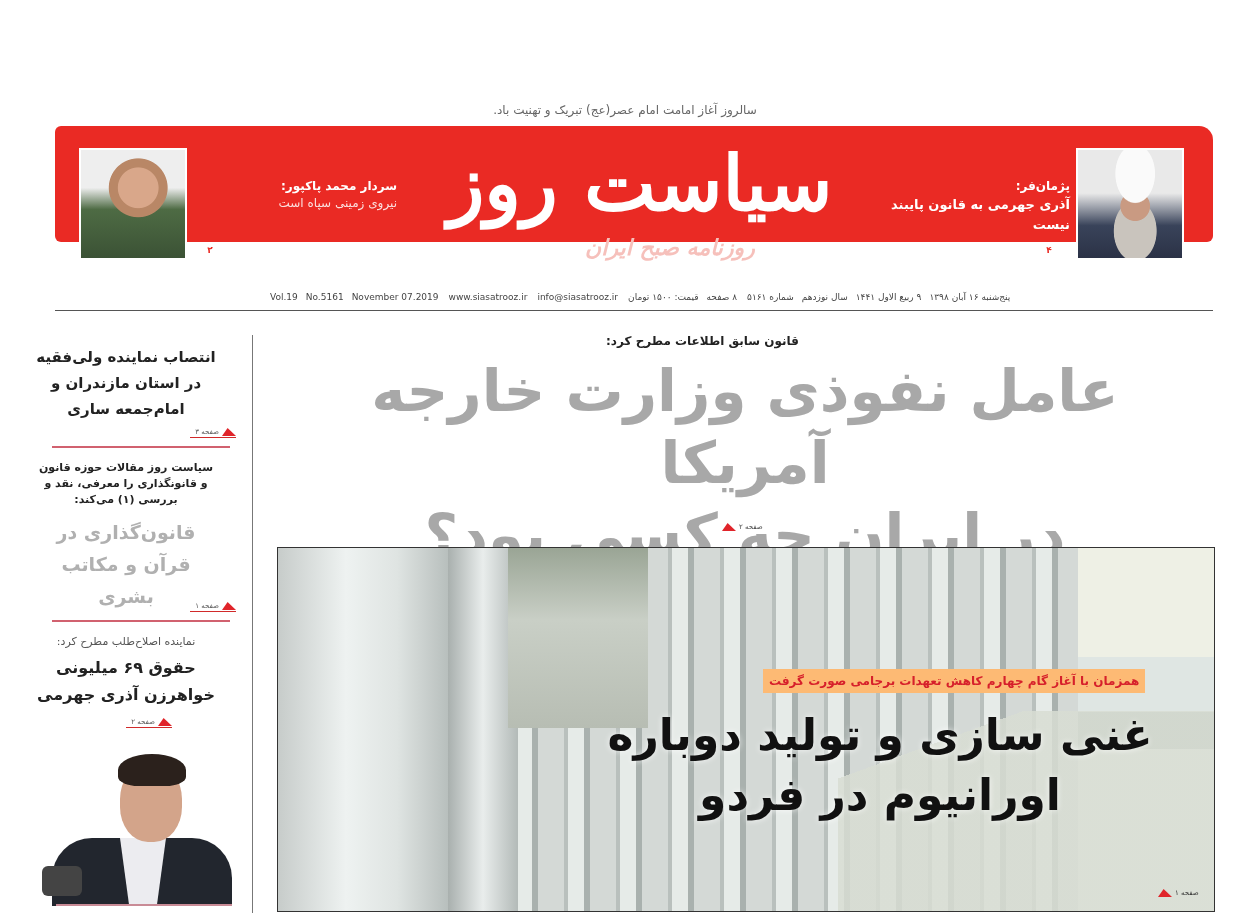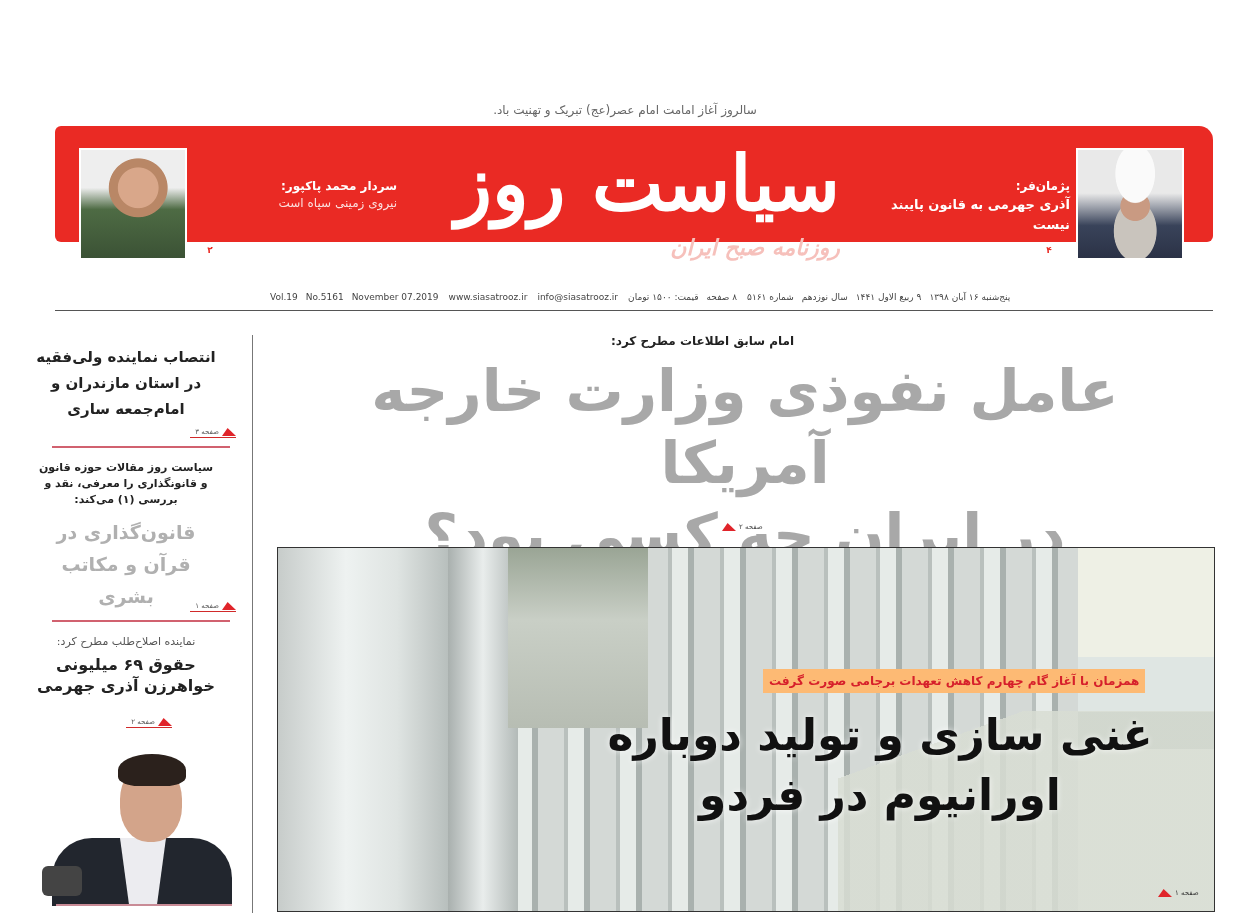--- a/index.html
+++ b/index.html
@@ -5,21 +5,21 @@
   * { box-sizing: border-box; margin: 0; padding: 0; }
   html, body { width: 1250px; height: 919px; background: #ffffff; overflow: hidden; }
   body { position: relative; font-family: "DejaVu Sans", sans-serif; color: #222; }
 
   .top-note { position: absolute; top: 103px; left: 0; width: 1250px; text-align: center;
     font-size: 12px; color: #666; direction: rtl; }
 
   .masthead { position: absolute; top: 126px; left: 55px; width: 1158px; height: 116px;
     background: #ea2a24; border-radius: 6px 14px 6px 6px; }
 
-  .logo { position: absolute; left: 385px; top: 4px; width: 400px; height: 150px; text-align: right; direction: rtl; }
+  .logo { position: absolute; left: 385px; top: 4px; width: 400px; height: 150px; text-align: center; direction: rtl; }
   .logo-main { display: block; font-family: "DejaVu Serif", serif; font-weight: bold; color: #fff;
     font-size: 76px; line-height: 108px; letter-spacing: -2px; }
   .logo-sub { display: block; font-family: "DejaVu Serif", serif; color: #f6c0bb; font-size: 22px;
     line-height: 26px; margin-top: -4px; margin-left: 60px; font-weight: bold; font-style: italic; }
 
   .teaser { position: absolute; top: 22px; height: 114px; direction: rtl; color: #fff; }
   .teaser-photo { position: absolute; top: 0; width: 108px; height: 112px; border: 2px solid #fff; overflow: hidden; }
   .teaser-text { position: absolute; top: 30px; width: 200px; text-align: right; }
   .teaser-kicker { font-size: 12px; font-weight: bold; line-height: 17px; }
   .teaser-title { font-size: 13px; font-weight: bold; line-height: 20px; }
@@ -182,37 +182,37 @@
   <div class="side-h" style="font-size:19px; line-height:32px; color:#b0b0b0; margin-top:8px;">قانون‌گذاری در قرآن و مکاتب بشری</div>
 </div>
 <div class="side-ref" style="position:absolute; top:602px; left:182px;">
   <span class="ref-tri"></span>
   <span>صفحه ۱</span>
 </div>
 <div class="side-divider" style="top:620px;"></div>
 
 <div class="side" style="top:634px;">
   <div style="font-size:11px; line-height:16px; color:#555;">نماینده اصلاح‌طلب مطرح کرد:</div>
-  <div class="side-h" style="font-size:16px; line-height:21px; margin-top:4px;">حقوق ۶۹ میلیونی خواهرزن آذری جهرمی</div>
+  <div class="side-h" style="font-size:16px; line-height:27px; margin-top:4px;">حقوق ۶۹ میلیونی خواهرزن آذری جهرمی</div>
 </div>
 <div class="side-ref" style="position:absolute; top:718px; left:118px;">
   <span class="ref-tri"></span>
   <span>صفحه ۲</span>
 </div>
 
 <div class="side-photo">
   <div class="sp-suit"></div>
   <div class="sp-shirt"></div>
   <div class="sp-face"></div>
   <div class="sp-hair"></div>
   <div class="sp-mic"></div>
   <div class="sp-line"></div>
 </div>
 
-<div class="main-kicker">امام سابق اطلاعات مطرح کرد:</div>
+<div class="main-kicker">قانون سابق اطلاعات مطرح کرد:</div>
 <div class="main-head">
   <div>عامل نفوذی وزارت خارجه آمریکا</div>
   <div>در ایران چه کسی بود؟</div>
 </div>
 <div class="main-ref">
   <span class="ref-tri"></span>
   <span>صفحه ۲</span>
 </div>
 
 <div class="photo">

